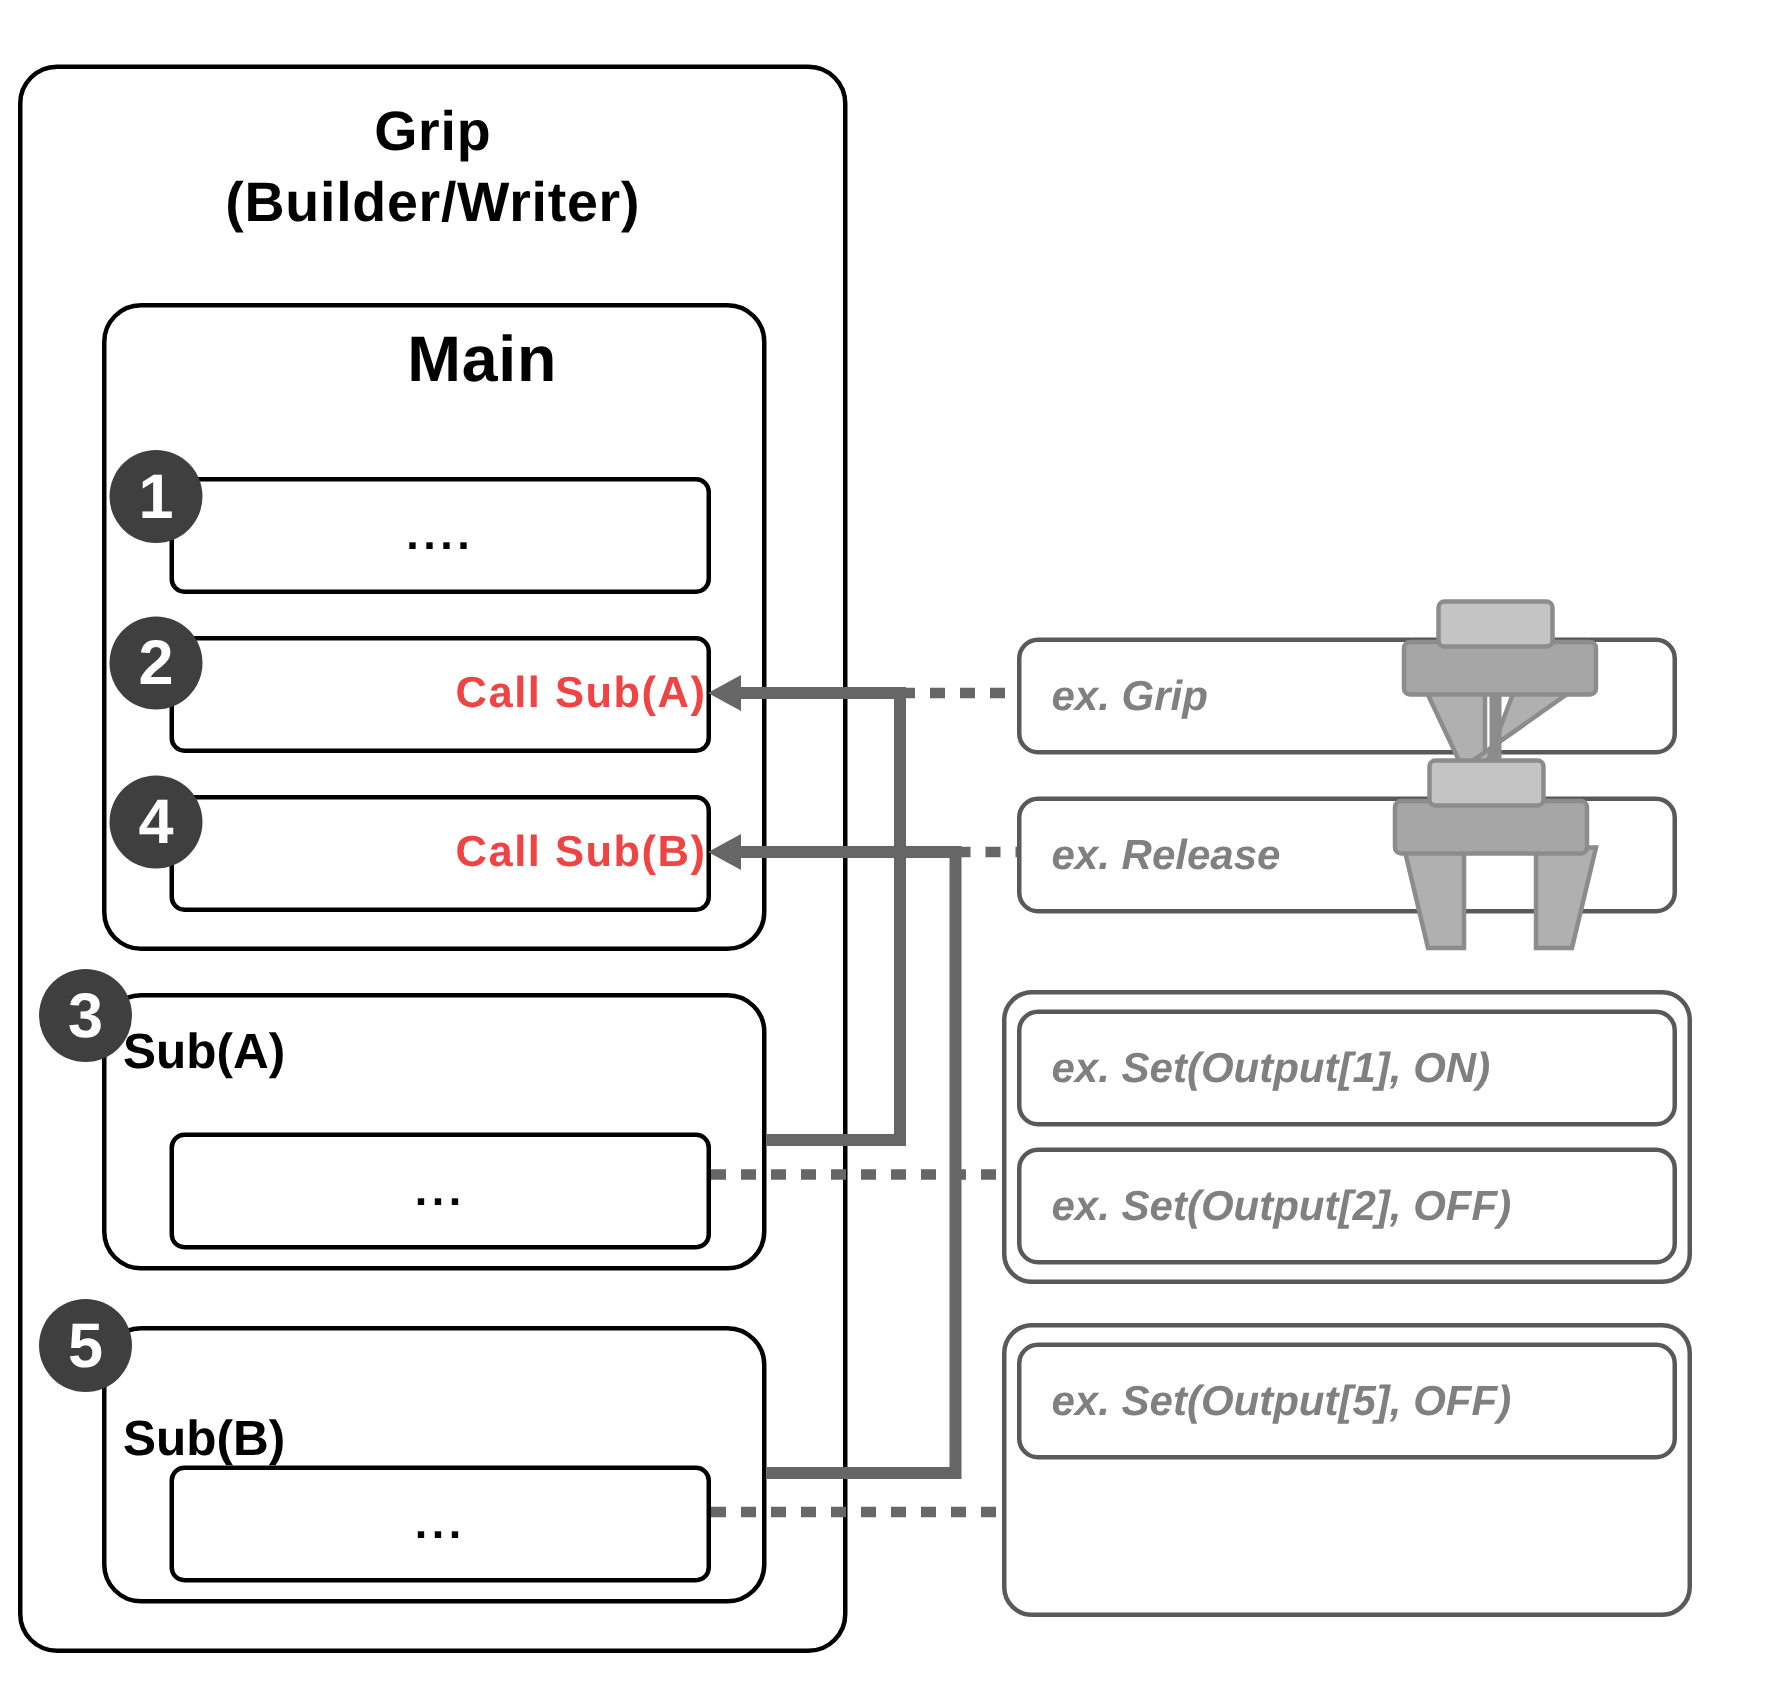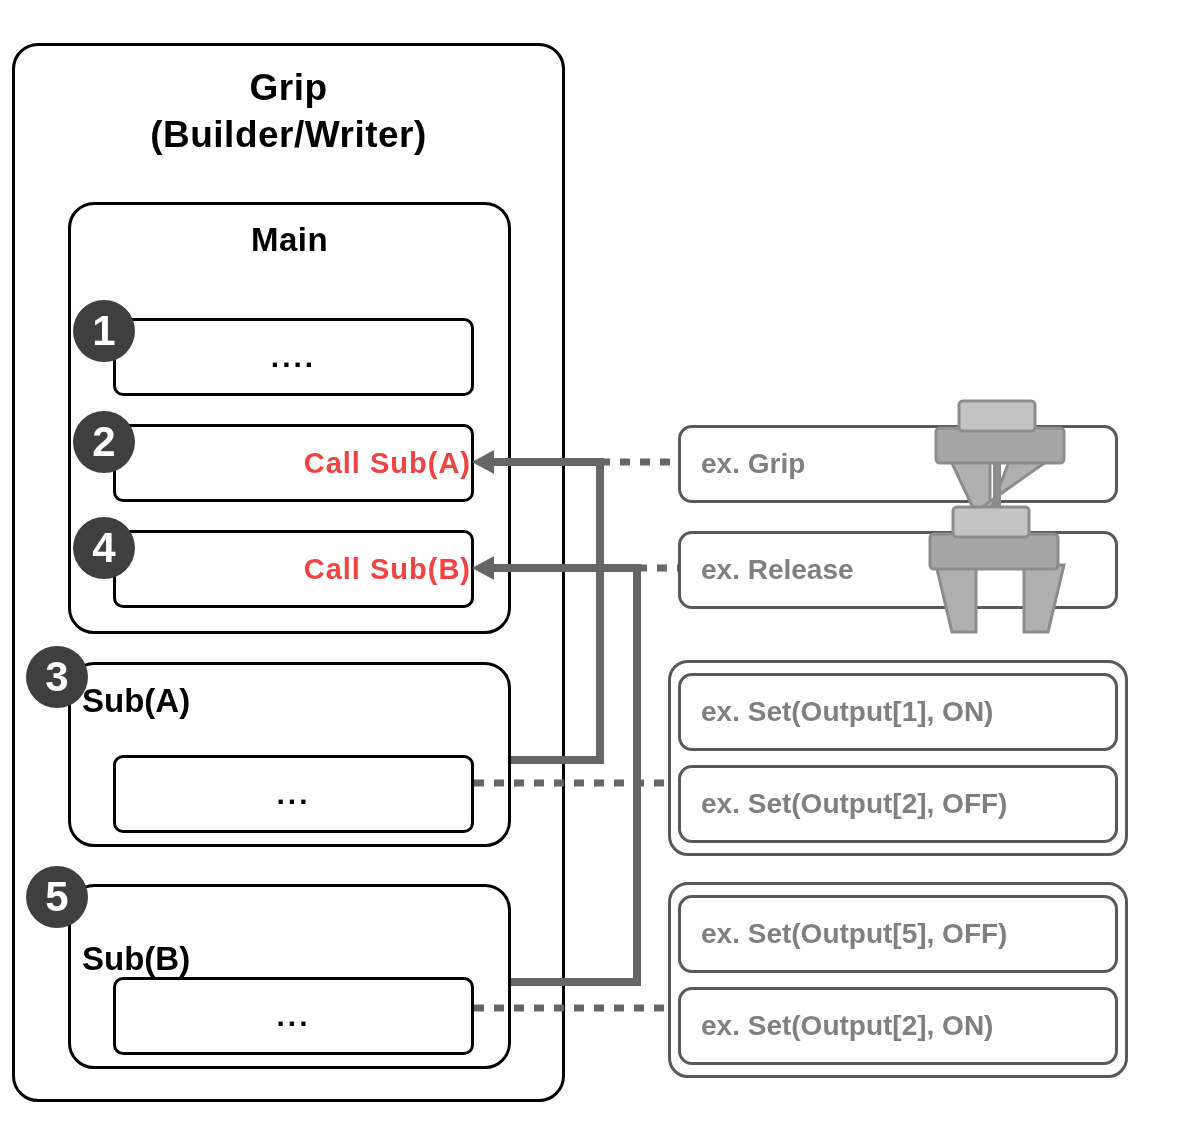--- a/index.html
+++ b/index.html
@@ -45,23 +45,24 @@
     font-weight:bold;
     color:#000000;
     letter-spacing:.5px;
   }
   .task-title{
     font-size:37px;
     line-height:47px;
     width:100%;
   }
   .main-title{
-    font-size:33px;
+    font-size:43px;
     line-height:40px;
     width:100%;
+    padding-left:32px;
   }
   .sub-title{
     position:absolute;
     font-size:33px;
     font-weight:bold;
     color:#000;
     white-space:nowrap;
     text-align:center;
   }
   .slot-label{
@@ -88,20 +89,21 @@
   }
   .ex-label{
     position:absolute;
     left:20px;
     top:50%;
     transform:translateY(-50%);
     font-size:28px;
     font-weight:bold;
     color:#808080;
     white-space:nowrap;
+    font-style:italic;
   }
 
   
   .badge{
     position:absolute;
     width:62px;height:62px;
     border-radius:50%;
     background:#3f3f3f;
     color:#ffffff;
     font-size:42px;
@@ -180,23 +182,20 @@
     <div class="ex-label">ex. Set(Output[1], ON)</div>
   </div>
   <div class="rbox graybox" style="left:678px;top:765px;width:440px;height:78px;">
     <div class="ex-label">ex. Set(Output[2], OFF)</div>
   </div>
 
   <div class="rbox graybox-outer" style="left:668px;top:882px;width:460px;height:196px;"></div>
   <div class="rbox graybox" style="left:678px;top:895px;width:440px;height:78px;">
     <div class="ex-label">ex. Set(Output[5], OFF)</div>
   </div>
-  <div class="rbox graybox" style="left:678px;top:987px;width:440px;height:78px;">
-    <div class="ex-label">ex. Set(Output[2], ON)</div>
-  </div>
 
   <svg class="layer arrows" viewBox="0 0 1185 1126">
 
     <line x1="600" y1="462" x2="678" y2="462" stroke="#666666" stroke-width="7" stroke-dasharray="10 10"></line>
 
     <line x1="637" y1="568" x2="678" y2="568" stroke="#666666" stroke-width="7" stroke-dasharray="10 10"></line>
 
     <line x1="474" y1="783" x2="668" y2="783" stroke="#666666" stroke-width="7" stroke-dasharray="10 10"></line>
 
     <line x1="474" y1="1008" x2="668" y2="1008" stroke="#666666" stroke-width="7" stroke-dasharray="10 10"></line>

